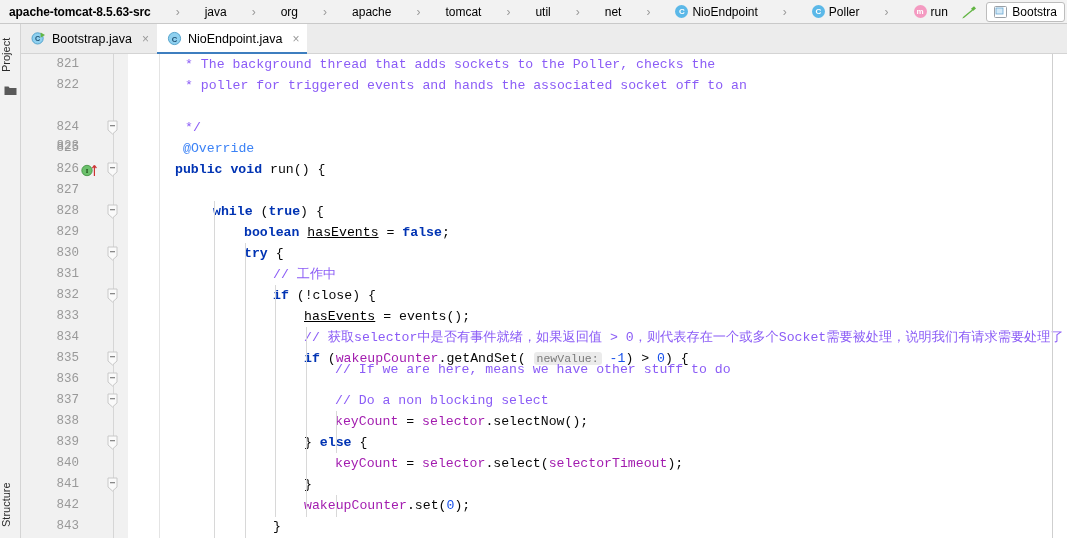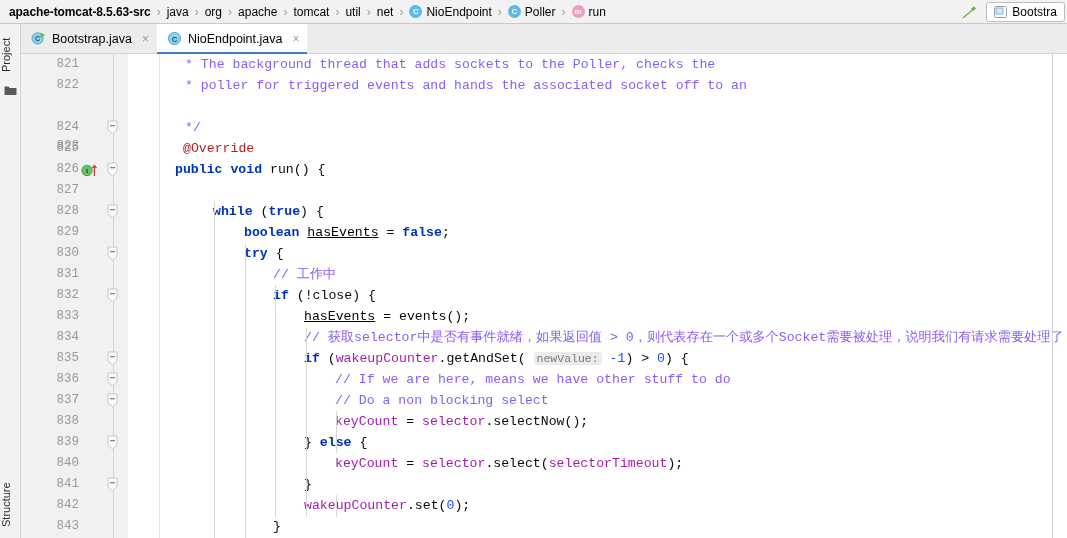--- a/index.html
+++ b/index.html
@@ -13,21 +13,21 @@
   }
   #app { position: relative; width: 1067px; height: 538px; background: #f2f2f2; }
 
   
   .navbar {
     position: absolute; top: 0; left: 0; width: 1067px; height: 24px;
     background: #f2f2f2;
     border-bottom: 1px solid #c9c9c9;
     display: flex; align-items: center;
   }
-  .crumbs { display: flex; align-items: center; padding-left: 8px; height: 24px; }
+  .crumbs { display: flex; align-items: center; padding-left: 8px; height: 24px; gap: 19px; }
   .crumb {
     display: flex; align-items: center; gap: 4px;
     font-size: 12px; color: #000000; white-space: nowrap;
     padding: 0 1px;
   }
   .crumb.root { font-weight: bold; font-size: 12px; letter-spacing: -0.1px; }
   .sep { color: #9b9b9b; font-size: 12px; padding: 0 5px; }
   .cicon {
     display: inline-flex; align-items: center; justify-content: center;
     width: 13px; height: 13px; border-radius: 50%;
@@ -125,21 +125,21 @@
     position: absolute; left: 92px; width: 1px; background: #d6d6d6;
   }
 
   .code {
     position: absolute; left: 0; height: 21px; line-height: 21px;
     font-family: "Liberation Mono", monospace; font-size: 13.2px;
     white-space: pre; color: #000000;
   }
   .kw     { color: #0033b3; font-weight: bold; }
   .cmt    { color: #8b5cf6; }
-  .anno   { color: #b91c1c; margin-top: 12px; }
+  .anno   { color: #3b82f6; margin-top: 12px; }
   .fld    { color: #a21caf; }
   .num    { color: #1750eb; }
   .plain  { color: #080808; }
   .undl   { text-decoration: underline; text-decoration-color: #000; }
   .hint {
     background: #ebebeb; color: #7a7a7a; border-radius: 3px;
     padding: 0 3px; font-size: 11.5px; font-style: normal;
   }
   .indent {
     position: absolute; width: 1px; background: #d8d8d8;
@@ -332,21 +332,21 @@
         <div class="code" style="top: 84px; left: 23px;"><span class="anno">@Override</span></div>
         <div class="code" style="top: 105px; left: 15px;"><span class="kw">public</span><span class="plain"> </span><span class="kw">void</span><span class="plain"> run() {</span></div>
         <div class="code" style="top: 147px; left: 53px;"><span class="kw">while</span><span class="plain"> (</span><span class="kw">true</span><span class="plain">) {</span></div>
         <div class="code" style="top: 168px; left: 84px;"><span class="kw">boolean</span><span class="plain"> </span><span class="undl">hasEvents</span><span class="plain"> = </span><span class="kw">false</span><span class="plain">;</span></div>
         <div class="code" style="top: 189px; left: 84px;"><span class="kw">try</span><span class="plain"> {</span></div>
         <div class="code" style="top: 210px; left: 113px;"><span class="cmt">// 工作中</span></div>
         <div class="code" style="top: 231px; left: 113px;"><span class="kw">if</span><span class="plain"> (!close) {</span></div>
         <div class="code" style="top: 252px; left: 144px;"><span class="undl">hasEvents</span><span class="plain"> = events();</span></div>
         <div class="code" style="top: 273px; left: 144px;"><span class="cmt">// 获取selector中是否有事件就绪，如果返回值 &gt; 0，则代表存在一个或多个Socket需要被处理，说明我们有请求需要处理了</span></div>
         <div class="code" style="top: 294px; left: 144px;"><span class="kw">if</span><span class="plain"> (</span><span class="fld">wakeupCounter</span><span class="plain">.getAndSet(</span><span class="plain"> </span><span class="hint">newValue:</span><span class="plain"> </span><span class="num">-1</span><span class="plain">) &gt; </span><span class="num">0</span><span class="plain">) {</span></div>
-        <div class="code" style="top: 315px; left: 175px;"><span class="cmt">// If we are here, means we have other stuff to do</span></div>
+        <div class="code" style="top: 305px; left: 175px;"><span class="cmt">// If we are here, means we have other stuff to do</span></div>
         <div class="code" style="top: 336px; left: 175px;"><span class="cmt">// Do a non blocking select</span></div>
         <div class="code" style="top: 357px; left: 175px;"><span class="fld">keyCount</span><span class="plain"> = </span><span class="fld">selector</span><span class="plain">.selectNow();</span></div>
         <div class="code" style="top: 378px; left: 144px;"><span class="plain">} </span><span class="kw">else</span><span class="plain"> {</span></div>
         <div class="code" style="top: 399px; left: 175px;"><span class="fld">keyCount</span><span class="plain"> = </span><span class="fld">selector</span><span class="plain">.select(</span><span class="fld">selectorTimeout</span><span class="plain">);</span></div>
         <div class="code" style="top: 420px; left: 144px;"><span class="plain">}</span></div>
         <div class="code" style="top: 441px; left: 144px;"><span class="fld">wakeupCounter</span><span class="plain">.set(</span><span class="num">0</span><span class="plain">);</span></div>
         <div class="code" style="top: 462px; left: 113px;"><span class="plain">}</span></div>
         <div class="indent" style="left: 54px; top: 147px; height: 337px;"></div>
         <div class="indent" style="left: 85px; top: 189px; height: 295px;"></div>
         <div class="indent" style="left: 115px; top: 231px; height: 232px;"></div>

